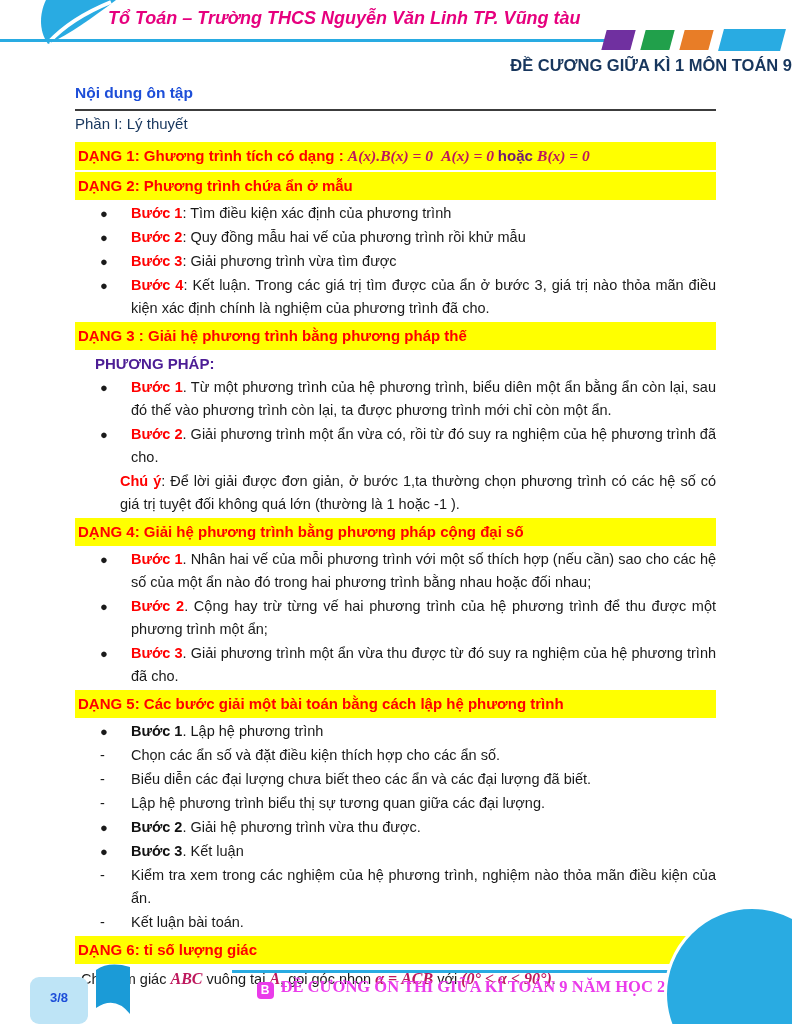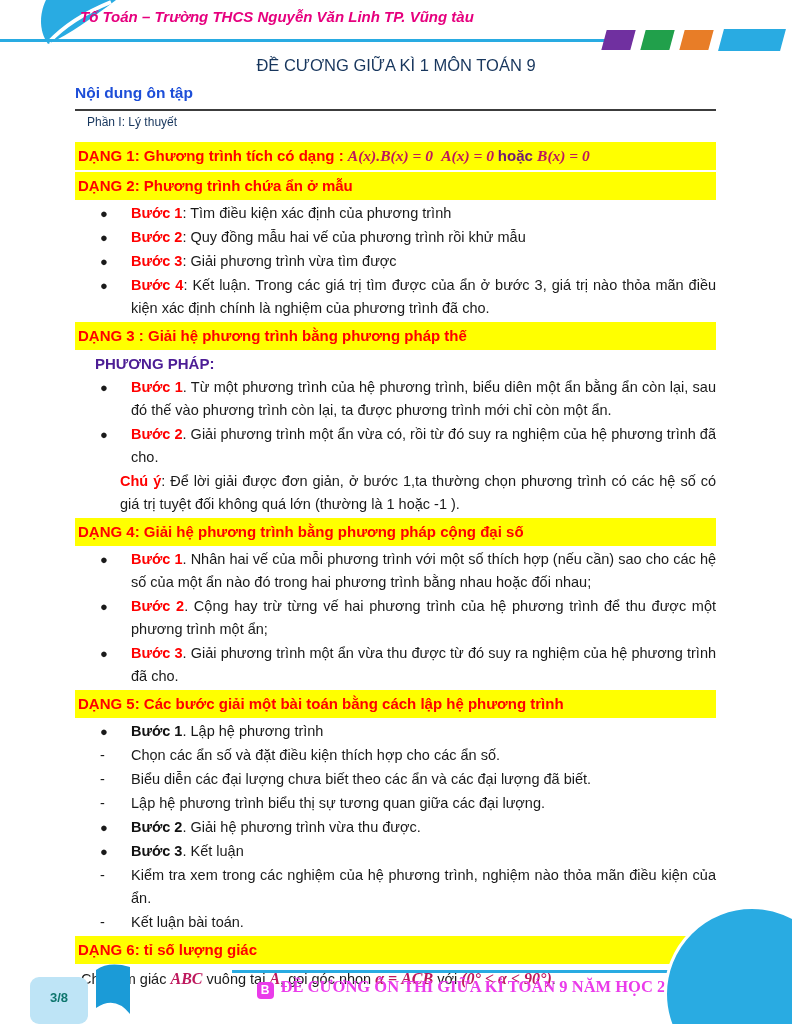--- a/index.html
+++ b/index.html
@@ -1,31 +1,31 @@
 <!DOCTYPE html>
 <html><head>
 <meta charset="utf-8">
 <style>
   html,body{margin:0;padding:0;background:#ffffff;}
   .page{position:relative;width:792px;height:1024px;background:#ffffff;overflow:hidden;
         font-family:"Liberation Sans",sans-serif;color:#1a1a1a;}
 
   
   .swoosh{position:absolute;left:16px;top:0;width:100px;height:48px;}
-  .school{position:absolute;left:80px;top:8px;font-size:15px;font-weight:700;font-style:italic;color:#E6007E;}
+  .school{position:absolute;left:108px;top:8px;font-size:18px;font-weight:700;font-style:italic;color:#E6007E;}
   .header-rule{position:absolute;left:0;top:39px;width:612px;height:3px;background:#29ABE2;}
   .squares{position:absolute;left:604px;top:29px;display:flex;align-items:center;gap:10px;}
   .sq{width:29px;height:20px;transform:skewX(-15deg);}
   .sq-wide{width:62px;height:22px;}
 
-  .doc-title{position:absolute;left:0;top:56px;width:792px;text-align:center;
-             font-size:16.5px;font-weight:400;color:#17365D;}
+  .doc-title{position:absolute;left:0;top:56px;width:792px;text-align:right;
+             font-size:16.5px;font-weight:700;color:#17365D;}
   .toc-heading{position:absolute;left:75px;top:84px;font-size:15.5px;font-weight:700;color:#1d4ed8;}
   .toc-rule{position:absolute;left:75px;top:109px;width:641px;height:2px;background:#3c3c3c;}
-  .part-heading{position:absolute;left:75px;top:115px;font-size:12px;color:#17365D;margin-left:12px;}
+  .part-heading{position:absolute;left:75px;top:115px;font-size:15px;color:#17365D;}
 
   
   .content{position:absolute;left:75px;top:140px;width:641px;font-size:14.5px;line-height:23px;}
   .bar{background:#FFFF00;color:#FF0000;font-weight:700;font-size:15px;
        padding:2px 4px 3px 3px;margin:2px 0 2px 0;}
   .s-red{color:#FF0000;font-weight:700;}
   .s-math{font-family:"Liberation Serif",serif;font-style:italic;font-weight:700;color:#be185d;font-size:15.5px;text-align:center;}
   .s-bold{color:#701a75;font-weight:700;font-style:normal;}
   .s-plain{color:#1a1a1a;font-weight:400;}
   .method{color:#4c1d95;font-weight:700;margin-left:20px;font-size:15px;}
@@ -42,21 +42,21 @@
   
   .footer-line{position:absolute;left:232px;top:970px;width:524px;height:3px;background:#29ABE2;}
   .footer-title{position:absolute;left:220px;top:977px;width:545px;text-align:center;
                 font-family:"Liberation Serif",serif;font-weight:700;font-size:16.5px;color:#EA3BEA;
                 white-space:nowrap;}
   .blog-icon{display:inline-block;width:17px;height:17px;border-radius:4px;background:#EA3BEA;
              color:#fff;font-family:"Liberation Sans",sans-serif;font-size:12px;font-weight:700;
              text-align:center;line-height:17px;vertical-align:-2px;margin-right:7px;}
   .page-badge{position:absolute;left:30px;top:977px;width:58px;height:47px;background:#BEE4F6;
               border-radius:9px;display:flex;align-items:center;justify-content:center;}
-  .page-badge span{color:#0f766e;font-weight:700;font-size:13px;margin-top:-6px;}
+  .page-badge span{color:#1d4ed8;font-weight:700;font-size:13px;margin-top:-6px;}
   .ribbon{position:absolute;left:93px;top:960px;width:40px;height:56px;}
   .corner-circle{position:absolute;right:-48px;bottom:-58px;width:170px;height:170px;border-radius:50%;
                  background:#29ABE2;border:3px solid #ffffff;}
 </style>
 </head>
 <body>
 
 <div class="page">
 
   <svg class="swoosh" viewBox="0 0 100 48">

